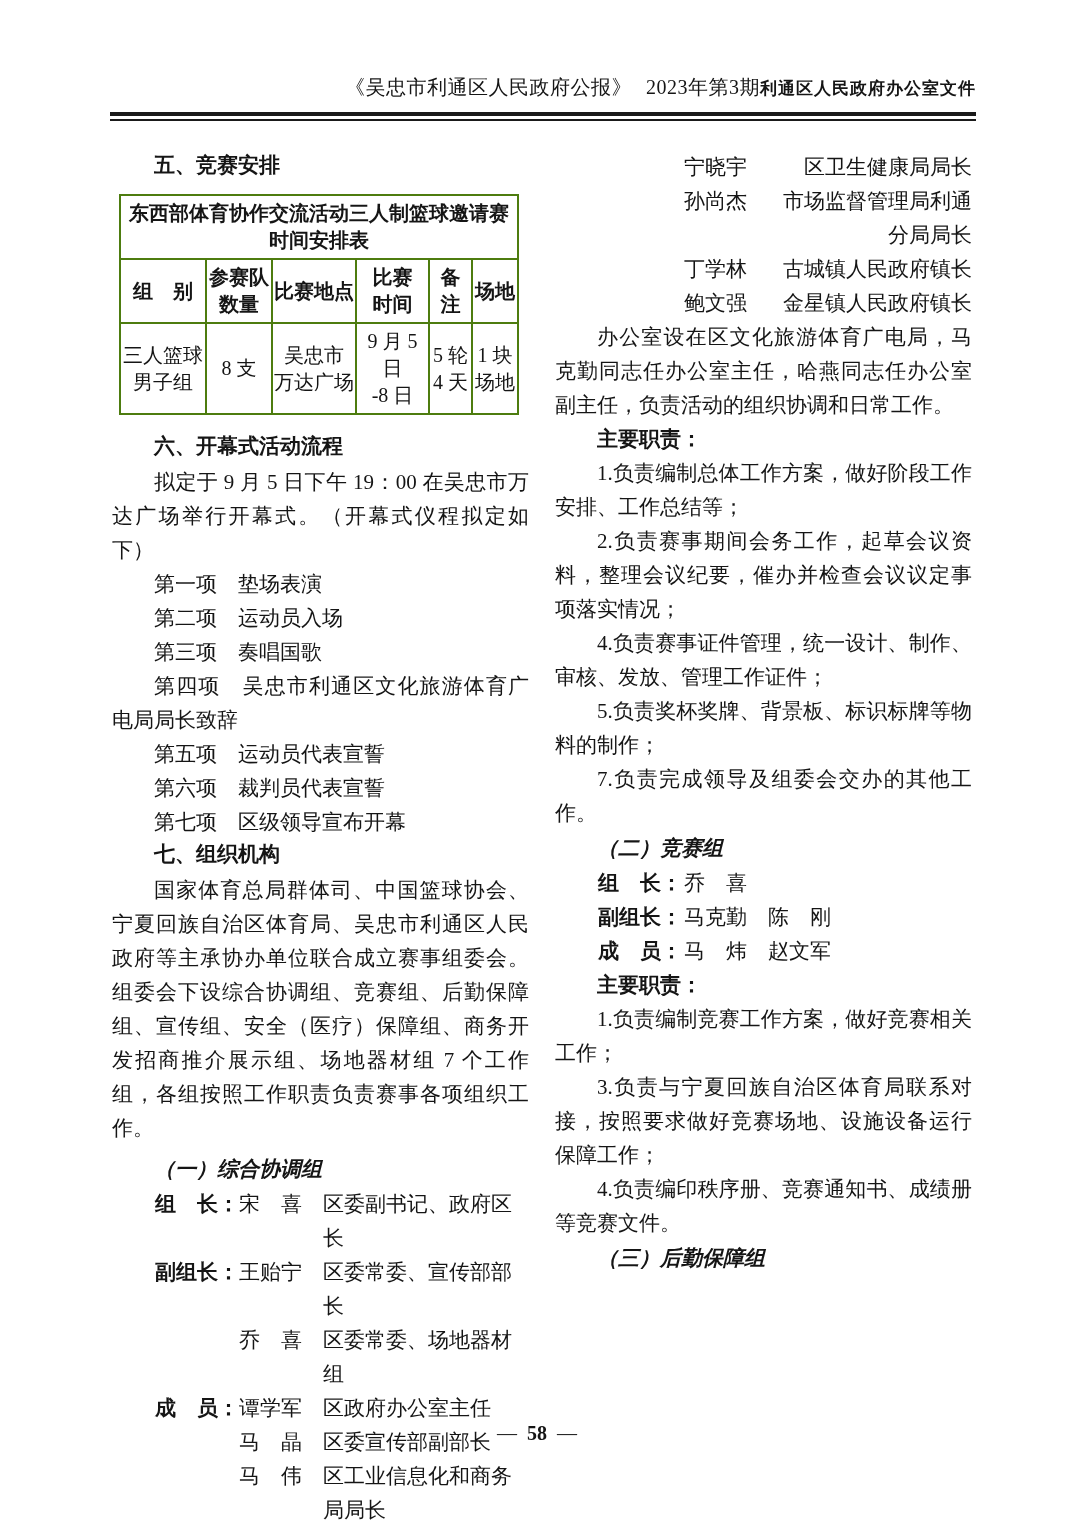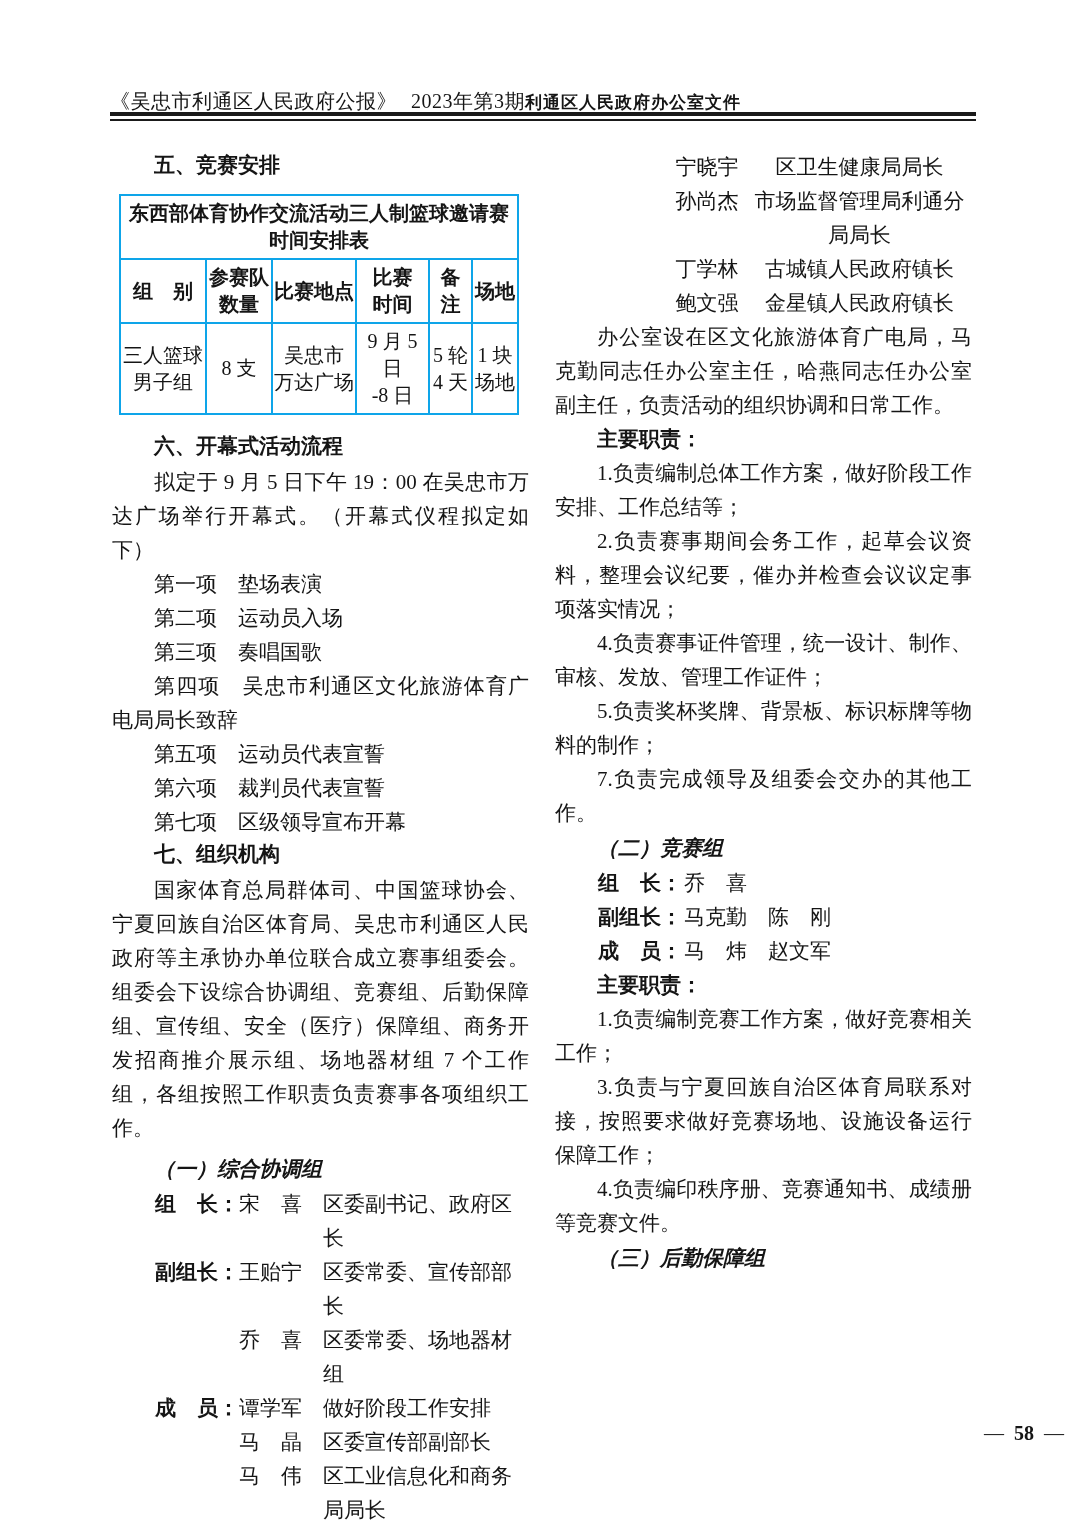--- a/index.html
+++ b/index.html
@@ -8,22 +8,22 @@
     background: #ffffff;
     color: #151515;
     font-family: "Liberation Serif", "DejaVu Serif", serif;
     position: relative;
     overflow: hidden;
   }
   .page { position: absolute; inset: 0; }
 
   
   .running-head {
-    position: absolute; left: 110px; right: 98px; top: 88px;
-    display: flex; justify-content: flex-start; align-items: baseline;
+    position: absolute; left: 110px; right: 98px; top: 74px;
+    display: flex; justify-content: flex-end; align-items: baseline;
   }
   .head-left { font-size: 20px; letter-spacing: 0.5px; white-space: nowrap; }
   .head-left .issue { margin-left: 14px; }
   .head-right {
     font-family: "Liberation Sans", "DejaVu Sans", sans-serif;
     font-weight: bold; font-size: 17px; letter-spacing: 1px; white-space: nowrap;
   }
   .head-rule { position: absolute; left: 110px; right: 98px; top: 112px; }
   .head-rule .thick { height: 4px; background: #1a1a1a; }
   .head-rule .thin  { height: 2px; background: #1a1a1a; margin-top: 3px; }
@@ -51,54 +51,54 @@
     font-weight: bold; text-indent: 2em;
   }
   .mt6 { margin-top: 6px; }
 
   
   table.schedule {
     border-collapse: collapse; table-layout: fixed;
     width: 398px; margin: 10px 0 16px 7px;
   }
   table.schedule td {
-    border: 2px solid #0ea5e9;
+    border: 2px solid #4d7c0f;
     text-align: center; vertical-align: middle;
     padding: 4px 1px; font-size: 20px; line-height: 27px;
   }
   td.tbl-title { font-weight: bold; font-size: 21px; line-height: 29px; padding: 6px 2px; }
   td.tbl-head  { font-weight: bold; }
   td.tbl-cell  { line-height: 28px; }
 
   
   .roster-row {
     display: grid; grid-template-columns: 84px 84px 1fr;
     margin-left: 43px; text-align: left;
   }
   .roster-row .rlabel {
     font-family: "Liberation Sans", "DejaVu Sans", sans-serif;
     font-weight: bold; white-space: nowrap;
   }
   .roster-row-r {
     display: grid; grid-template-columns: 80px 1fr;
-    margin-left: 112px; text-align: center;
+    margin-left: 112px; text-align: right; gap: 21px;
   }
   .group-roster-row {
     display: grid; grid-template-columns: 86px 1fr;
     margin-left: 43px; text-align: left;
   }
   .group-roster-row .rlabel {
     font-family: "Liberation Sans", "DejaVu Sans", sans-serif;
     font-weight: bold; white-space: nowrap;
   }
 
   
   .page-footer {
     position: absolute; left: 0; right: 0; top: 1422px;
-    text-align: right; font-size: 20px;
+    text-align: center; font-size: 20px;
   }
   .page-footer .dash { letter-spacing: 0; margin: 0 10px; }
   .page-footer .num { font-weight: bold; }
 </style>
 </head>
 <body>
 
 <div class="page">
 
   <div class="running-head">
@@ -210,21 +210,21 @@
         <span>区委常委、宣传部部长</span>
       </div>
       <div class="roster-row">
         <span class="rlabel"></span>
         <span>乔　喜</span>
         <span>区委常委、场地器材组</span>
       </div>
       <div class="roster-row">
         <span class="rlabel">成　员：</span>
         <span>谭学军</span>
-        <span>做好阶段工作安排</span>
+        <span>区政府办公室主任</span>
       </div>
       <div class="roster-row">
         <span class="rlabel"></span>
         <span>马　晶</span>
         <span>区委宣传部副部长</span>
       </div>
       <div class="roster-row">
         <span class="rlabel"></span>
         <span>马　伟</span>
         <span>区工业信息化和商务局局长</span>

